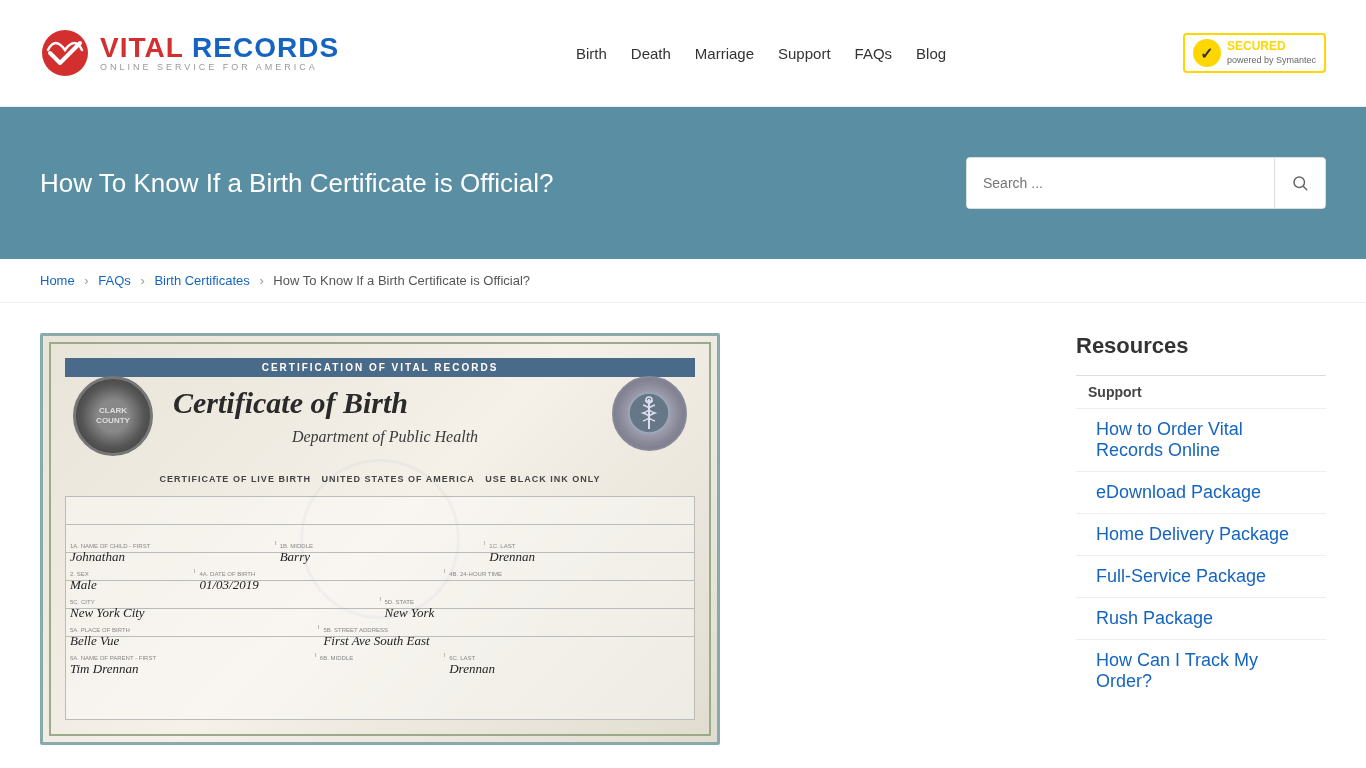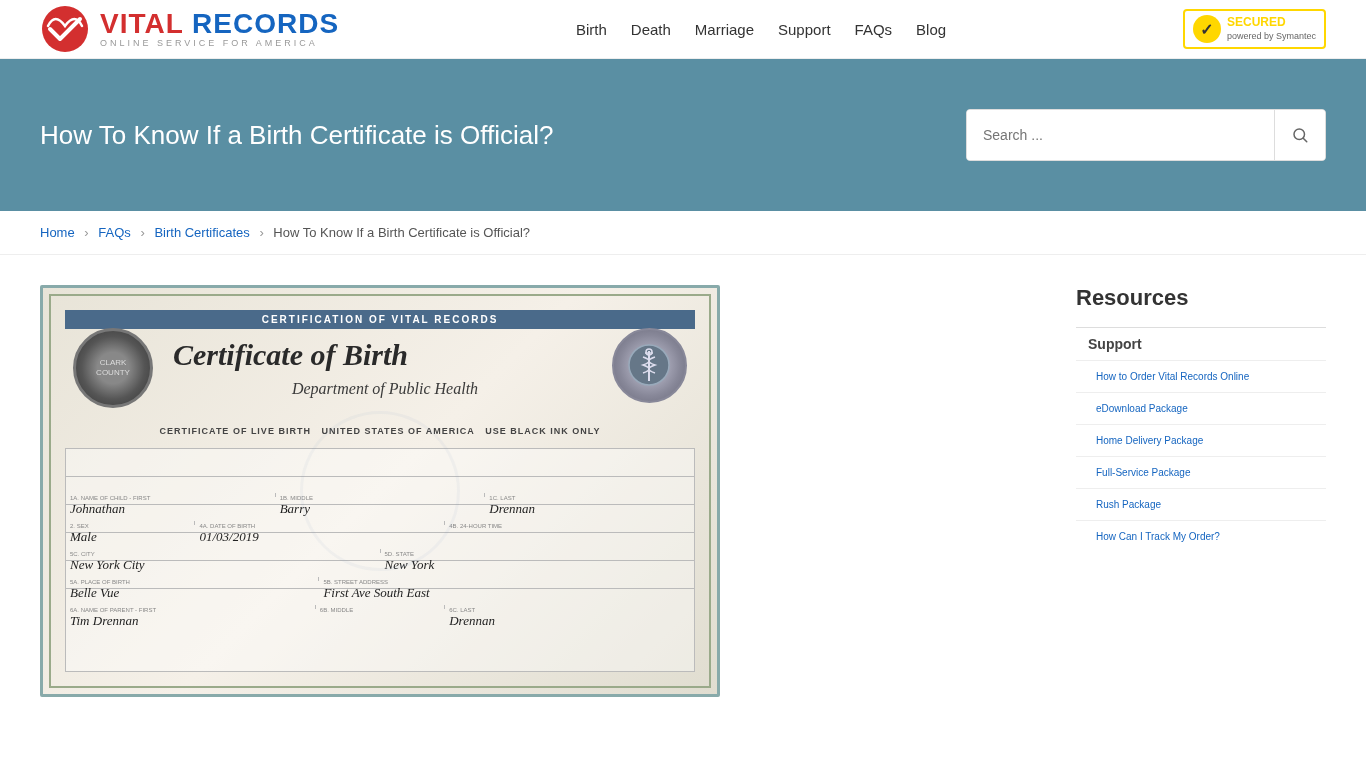--- a/index.html
+++ b/index.html
@@ -3,21 +3,21 @@
   <meta charset="utf-8">
   <style>
     * { margin: 0; padding: 0; box-sizing: border-box; }
     body { font-family: Arial, sans-serif; font-size: 14px; color: #333; background: #fff; }
 
     
     .header {
       display: flex;
       align-items: center;
       justify-content: space-between;
-      padding: 4px 40px;
+      padding: 28px 40px;
       border-bottom: 1px solid #eee;
       background: #fff;
     }
     .logo-area {
       display: flex;
       align-items: center;
       gap: 10px;
     }
     .logo-icon {
       width: 50px;
@@ -182,21 +182,21 @@
       width: 80px; height: 80px;
       border-radius: 50%;
       background: radial-gradient(circle, #888 30%, #555 60%, #333 100%);
       border: 3px solid #777;
       display: flex;
       align-items: center;
       justify-content: center;
       color: #ddd;
       font-size: 8px;
       text-align: center;
-      font-weight: normal;
+      font-weight: bold;
       line-height: 1.2;
     }
     .cert-seal-right {
       position: absolute;
       top: 40px; right: 30px;
       width: 75px; height: 75px;
       border-radius: 50%;
       background: radial-gradient(circle, #aab 30%, #889 60%, #667 100%);
       border: 2px solid #889;
       display: flex;
@@ -293,21 +293,21 @@
       font-size: 14px;
       font-weight: 600;
       color: #444;
       padding: 8px 12px;
       border-top: 1px solid #ddd;
     }
     .sidebar-item {
       padding: 10px 20px;
       border-top: 1px solid #eee;
       color: #1565c0;
-      font-size: 10px;
+      font-size: 18px;
       cursor: pointer;
     }
     .sidebar-item a {
       text-decoration: none;
       color: #1565c0;
     }
   </style>
 </head>
 <body>
 

